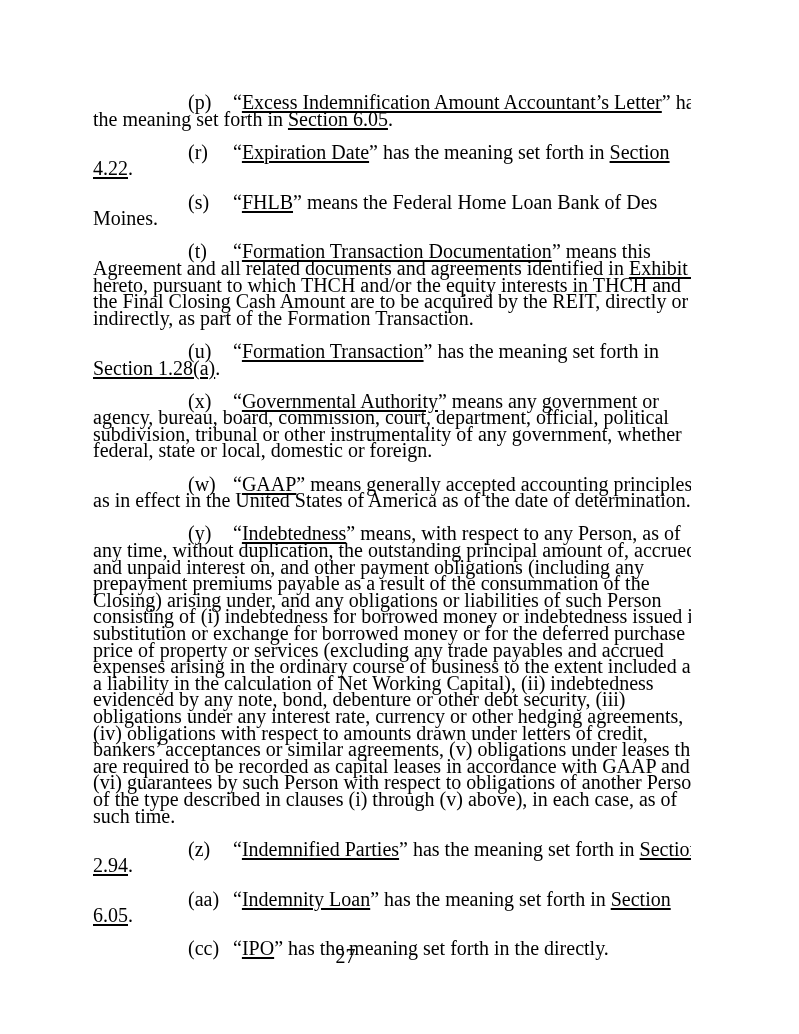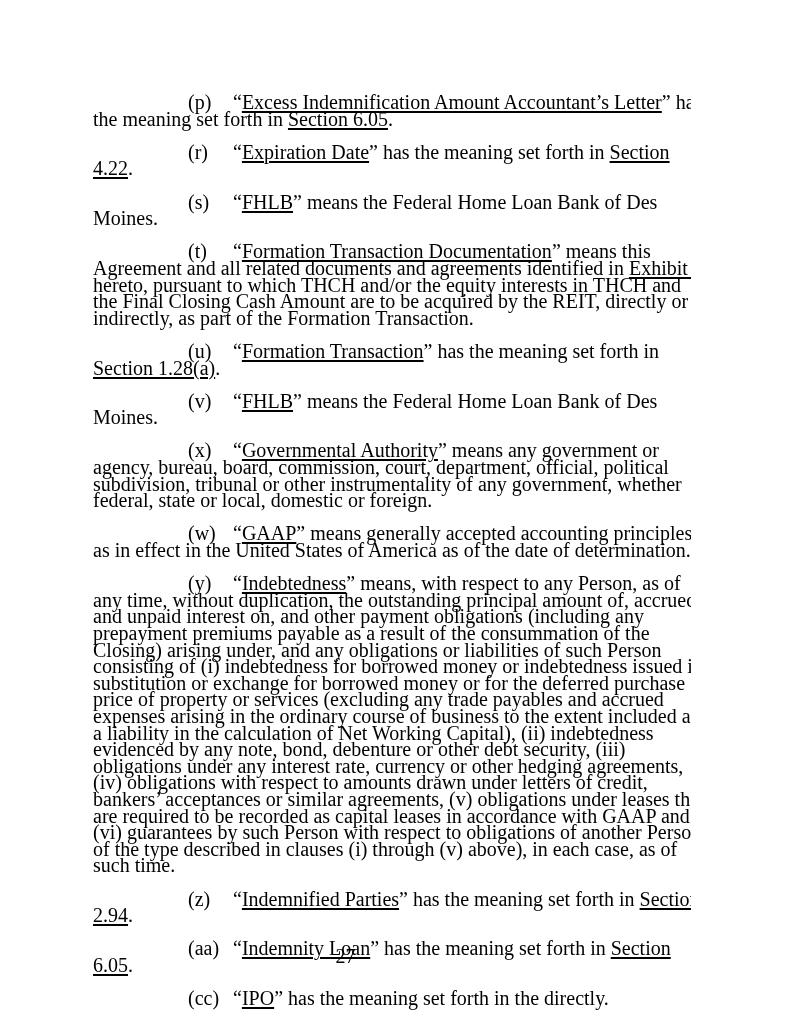--- a/index.html
+++ b/index.html
@@ -50,21 +50,20 @@
 </head>
 <body>
 
 <div class="page">
   <div class="content" id="paragraphs">
       <p class="para"><span class="label">(p)</span><span class="run">“</span><span class="run u">Excess Indemnification Amount Accountant’s Letter</span><span class="run">” has the meaning set forth in </span><span class="run u">Section 6.05</span><span class="run">.</span></p>
       <p class="para"><span class="label">(r)</span><span class="run">“</span><span class="run u">Expiration Date</span><span class="run">” has the meaning set forth in </span><span class="run u">Section 4.22</span><span class="run">.</span></p>
       <p class="para"><span class="label">(s)</span><span class="run">“</span><span class="run u">FHLB</span><span class="run">” means the Federal Home Loan Bank of Des Moines.</span></p>
       <p class="para"><span class="label">(t)</span><span class="run">“</span><span class="run u">Formation Transaction Documentation</span><span class="run">” means this Agreement and all related documents and agreements identified in </span><span class="run u">Exhibit E</span><span class="run"> hereto, pursuant to which THCH and/or the equity interests in THCH and the Final Closing Cash Amount are to be acquired by the REIT, directly or indirectly, as part of the Formation Transaction.</span></p>
       <p class="para"><span class="label">(u)</span><span class="run">“</span><span class="run u">Formation Transaction</span><span class="run">” has the meaning set forth in </span><span class="run u">Section 1.28(a)</span><span class="run">.</span></p>
-      <p class="para"><span class="label">(v)</span><span class="run">“</span><span class="run u">FHLB</span><span class="run">” means the Federal Home Loan Bank of Des Moines.</span></p>
       <p class="para"><span class="label">(x)</span><span class="run">“</span><span class="run u">Governmental Authority</span><span class="run">” means any government or agency, bureau, board, commission, court, department, official, political subdivision, tribunal or other instrumentality of any government, whether federal, state or local, domestic or foreign.</span></p>
       <p class="para"><span class="label">(w)</span><span class="run">“</span><span class="run u">GAAP</span><span class="run">” means generally accepted accounting principles, as in effect in the United States of America as of the date of determination.</span></p>
       <p class="para"><span class="label">(y)</span><span class="run">“</span><span class="run u">Indebtedness</span><span class="run">” means, with respect to any Person, as of any time, without duplication, the outstanding principal amount of, accrued and unpaid interest on, and other payment obligations (including any prepayment premiums payable as a result of the consummation of the Closing) arising under, and any obligations or liabilities of such Person consisting of (i) indebtedness for borrowed money or indebtedness issued in substitution or exchange for borrowed money or for the deferred purchase price of property or services (excluding any trade payables and accrued expenses arising in the ordinary course of business to the extent included as a liability in the calculation of Net Working Capital), (ii) indebtedness evidenced by any note, bond, debenture or other debt security, (iii) obligations under any interest rate, currency or other hedging agreements, (iv) obligations with respect to amounts drawn under letters of credit, bankers’ acceptances or similar agreements, (v) obligations under leases that are required to be recorded as capital leases in accordance with GAAP and (vi) guarantees by such Person with respect to obligations of another Person of the type described in clauses (i) through (v) above), in each case, as of such time.</span></p>
       <p class="para"><span class="label">(z)</span><span class="run">“</span><span class="run u">Indemnified Parties</span><span class="run">” has the meaning set forth in </span><span class="run u">Section 2.94</span><span class="run">.</span></p>
       <p class="para"><span class="label">(aa)</span><span class="run">“</span><span class="run u">Indemnity Loan</span><span class="run">” has the meaning set forth in </span><span class="run u">Section 6.05</span><span class="run">.</span></p>
       <p class="para"><span class="label">(cc)</span><span class="run">“</span><span class="run u">IPO</span><span class="run">” has the meaning set forth in the directly.</span></p>
     </div>
   <div class="page-number">27</div>
 </div>
 

